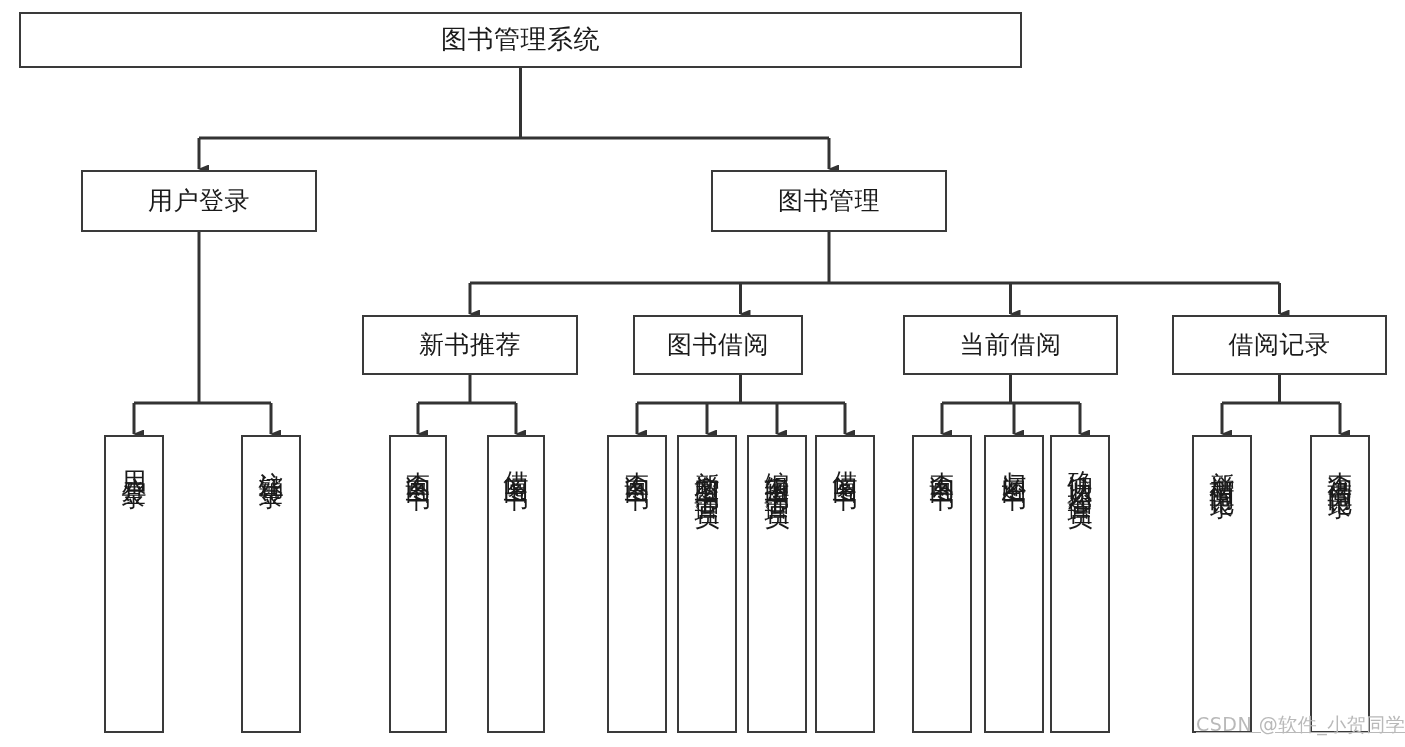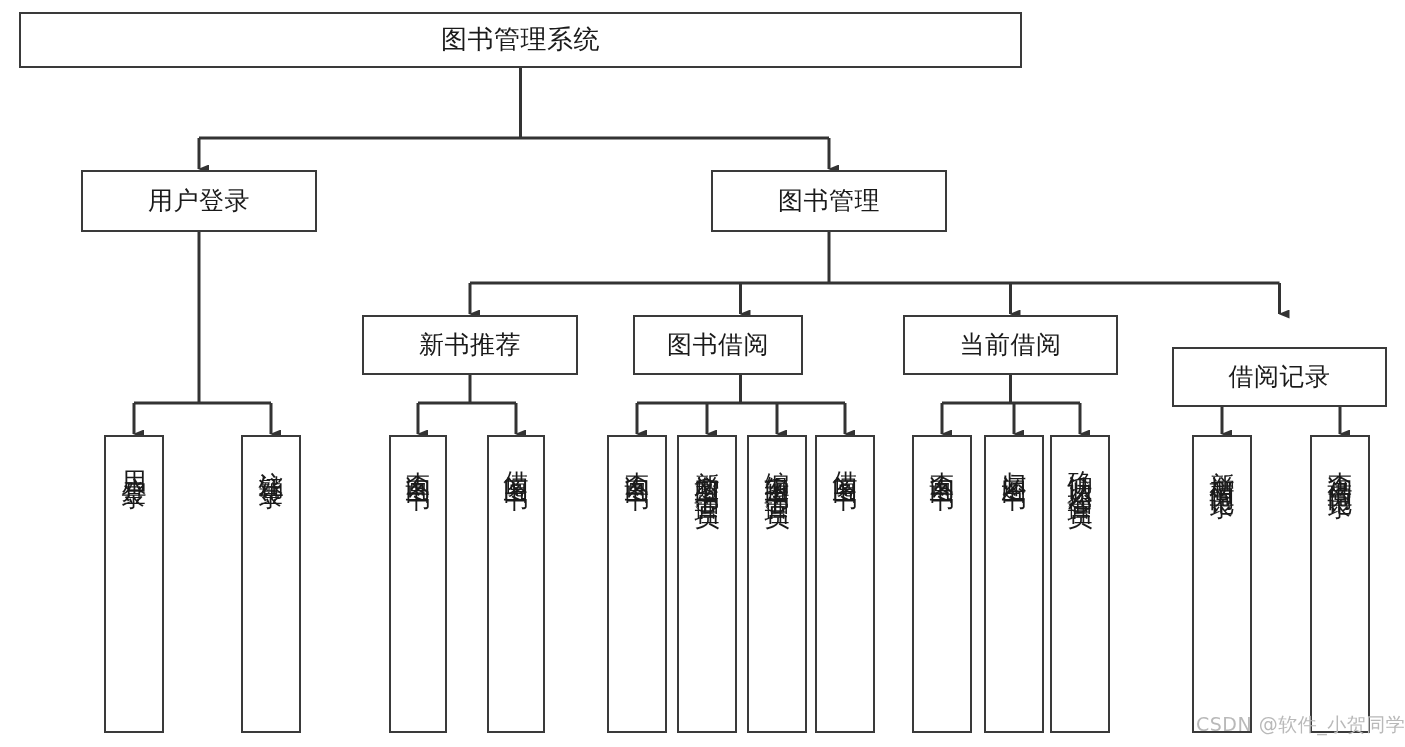--- a/index.html
+++ b/index.html
@@ -132,21 +132,21 @@
   </div>
 
   <div class="node horizontal" id="node-book_borrow" style="left: 633px; top: 315px; width: 170px; height: 60px; border-color: rgb(58, 58, 58);">
     <span class="node-label">图书借阅</span>
   </div>
 
   <div class="node horizontal" id="node-current_borrow" style="left: 903px; top: 315px; width: 215px; height: 60px; border-color: rgb(58, 58, 58); justify-content: center;">
     <span class="node-label">当前借阅</span>
   </div>
 
-  <div class="node horizontal" id="node-borrow_record" style="left: 1172px; top: 315px; width: 215px; height: 60px; border-color: rgb(58, 58, 58); margin-top: 32px;">
+  <div class="node horizontal" id="node-borrow_record" style="left: 1172px; top: 315px; width: 215px; height: 60px; border-color: rgb(58, 58, 58);">
     <span class="node-label">借阅记录</span>
   </div>
 
   <div class="node vertical" id="node-leaf_user_login" style="left: 104px; top: 435px; width: 60px; height: 298px; border-color: rgb(58, 58, 58);">
     <span class="node-label">用户登录</span>
   </div>
 
   <div class="node vertical" id="node-leaf_user_logout" style="left: 241px; top: 435px; width: 60px; height: 298px; border-color: rgb(58, 58, 58);">
     <span class="node-label">注销登录</span>
   </div>
@@ -188,15 +188,15 @@
   </div>
 
   <div class="node vertical" id="node-leaf_rec_add" style="left: 1192px; top: 435px; width: 60px; height: 298px; border-color: rgb(58, 58, 58);">
     <span class="node-label">新增借阅记录</span>
   </div>
 
   <div class="node vertical" id="node-leaf_rec_search" style="left: 1310px; top: 435px; width: 60px; height: 298px; border-color: rgb(58, 58, 58);">
     <span class="node-label">查询借阅记录</span>
   </div>
 
-  <div class="watermark" style="left: 1196px; top: 712px;">CSDN @软件_小贺同学</div>
+  <div class="watermark" style="left: 1196px; top: 712px; text-decoration: underline;">CSDN @软件_小贺同学</div>
 
 </div>
 
 </body></html>

